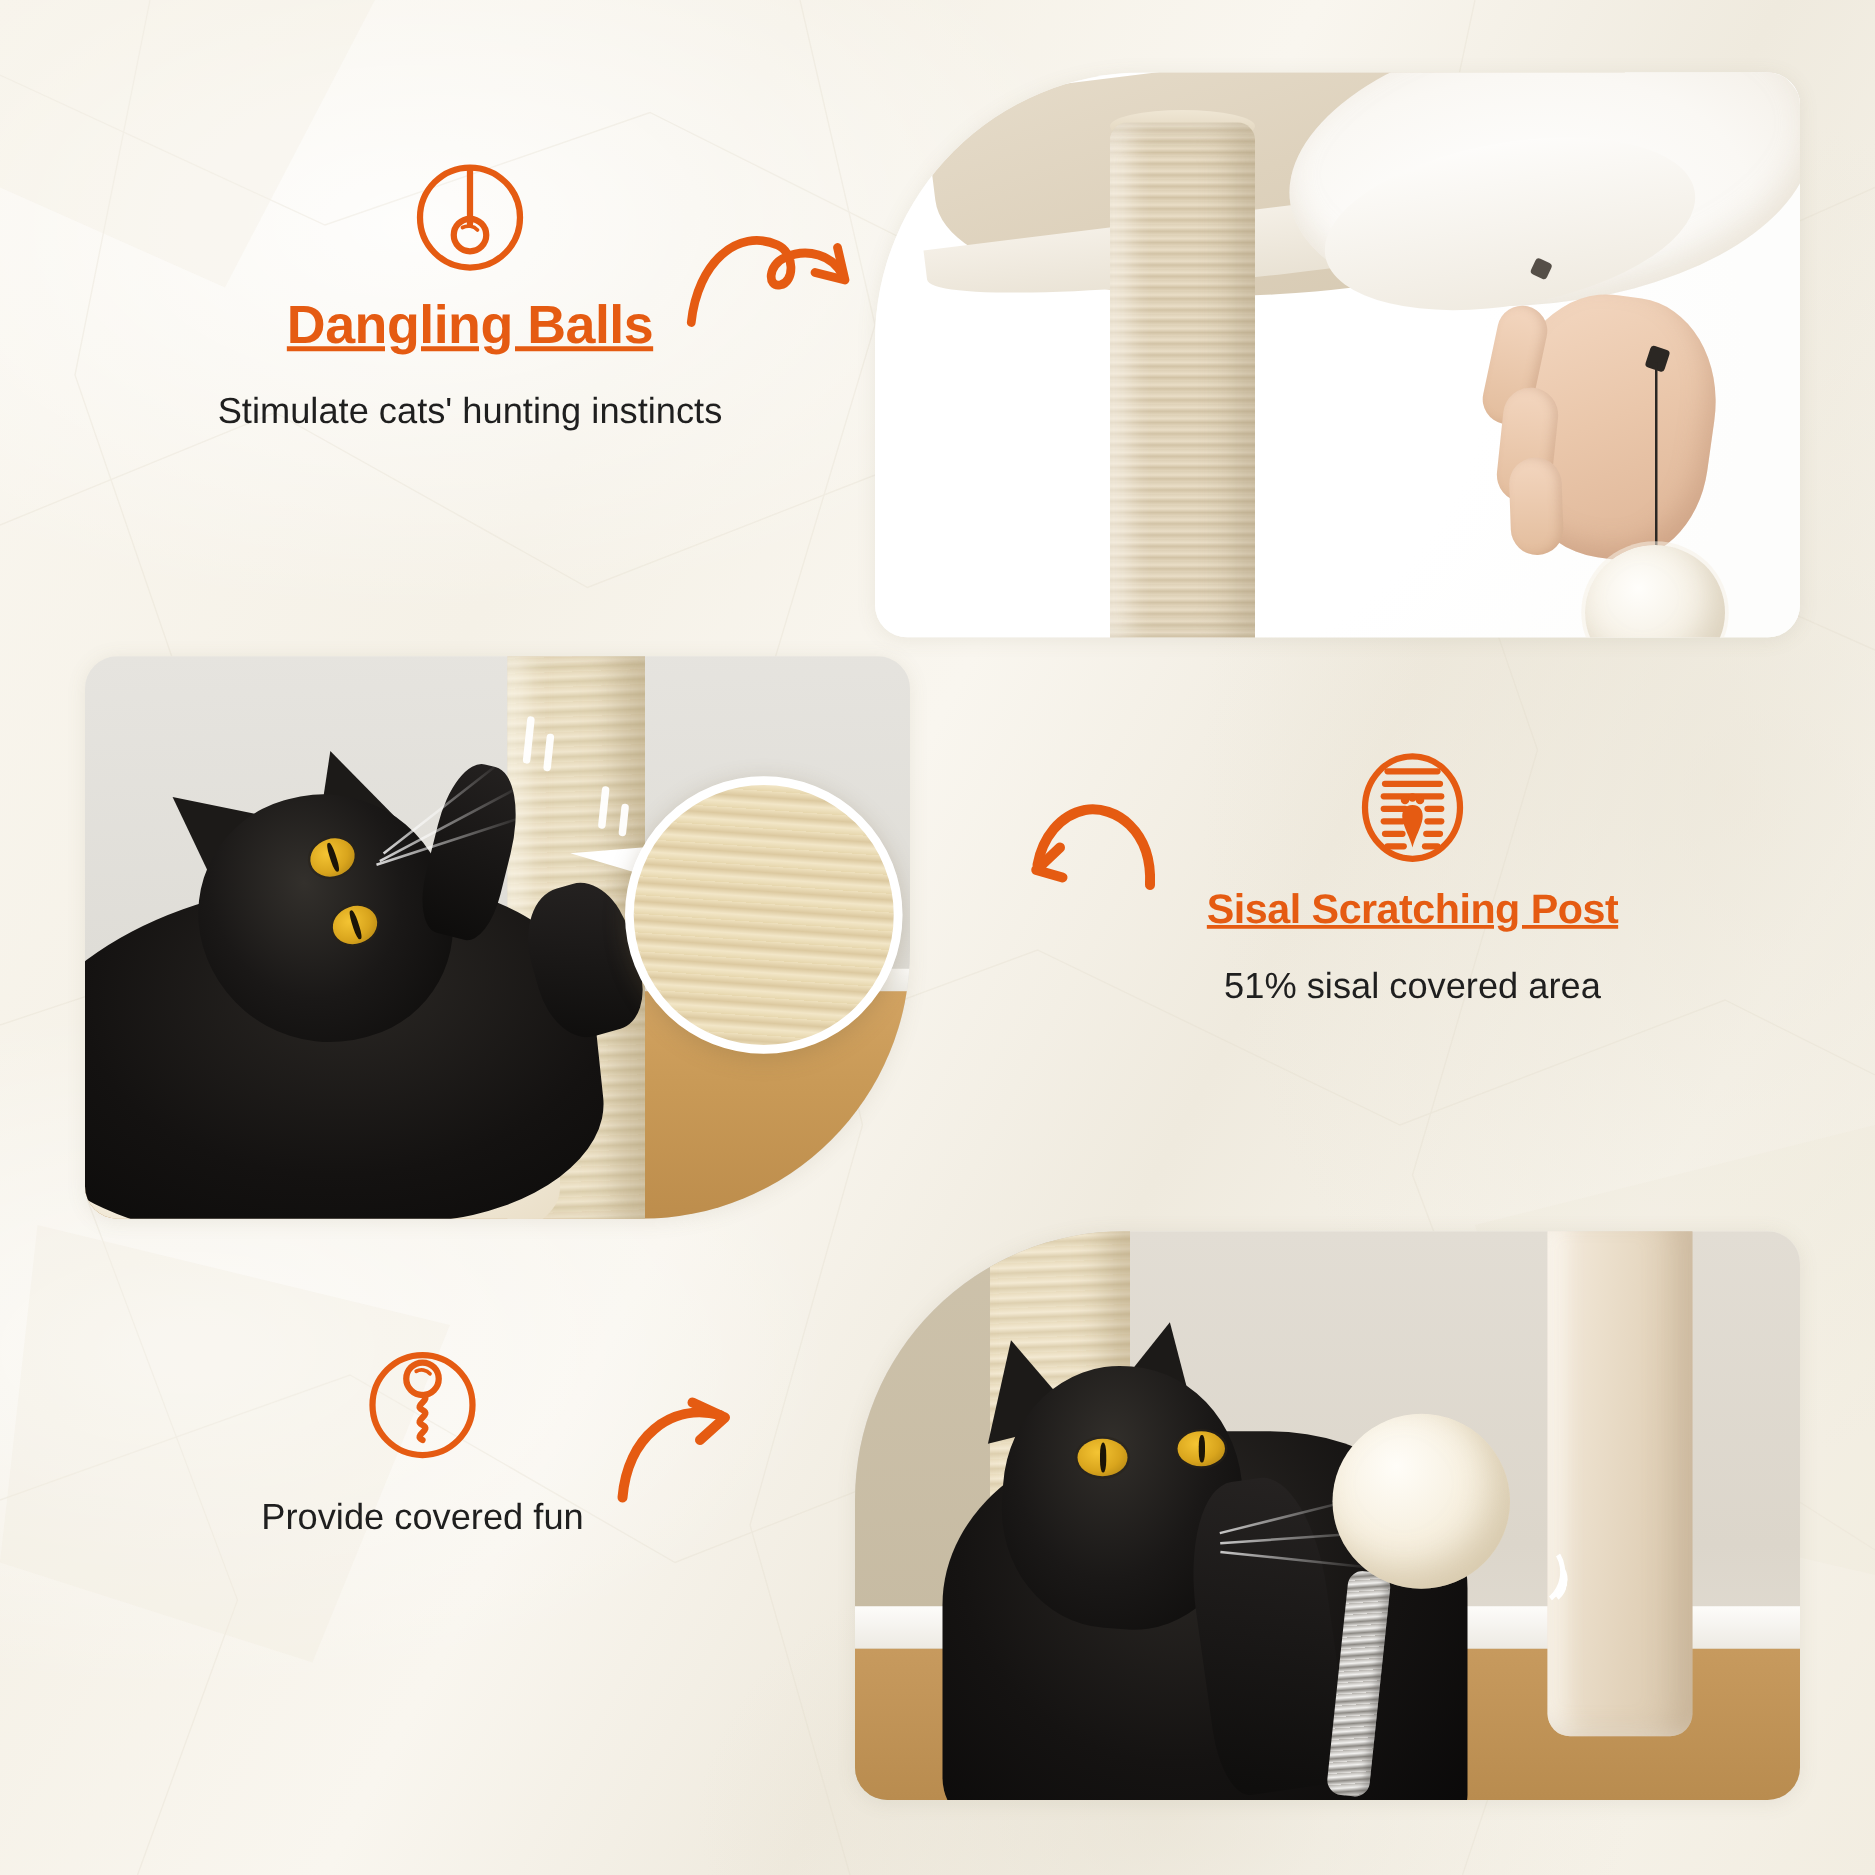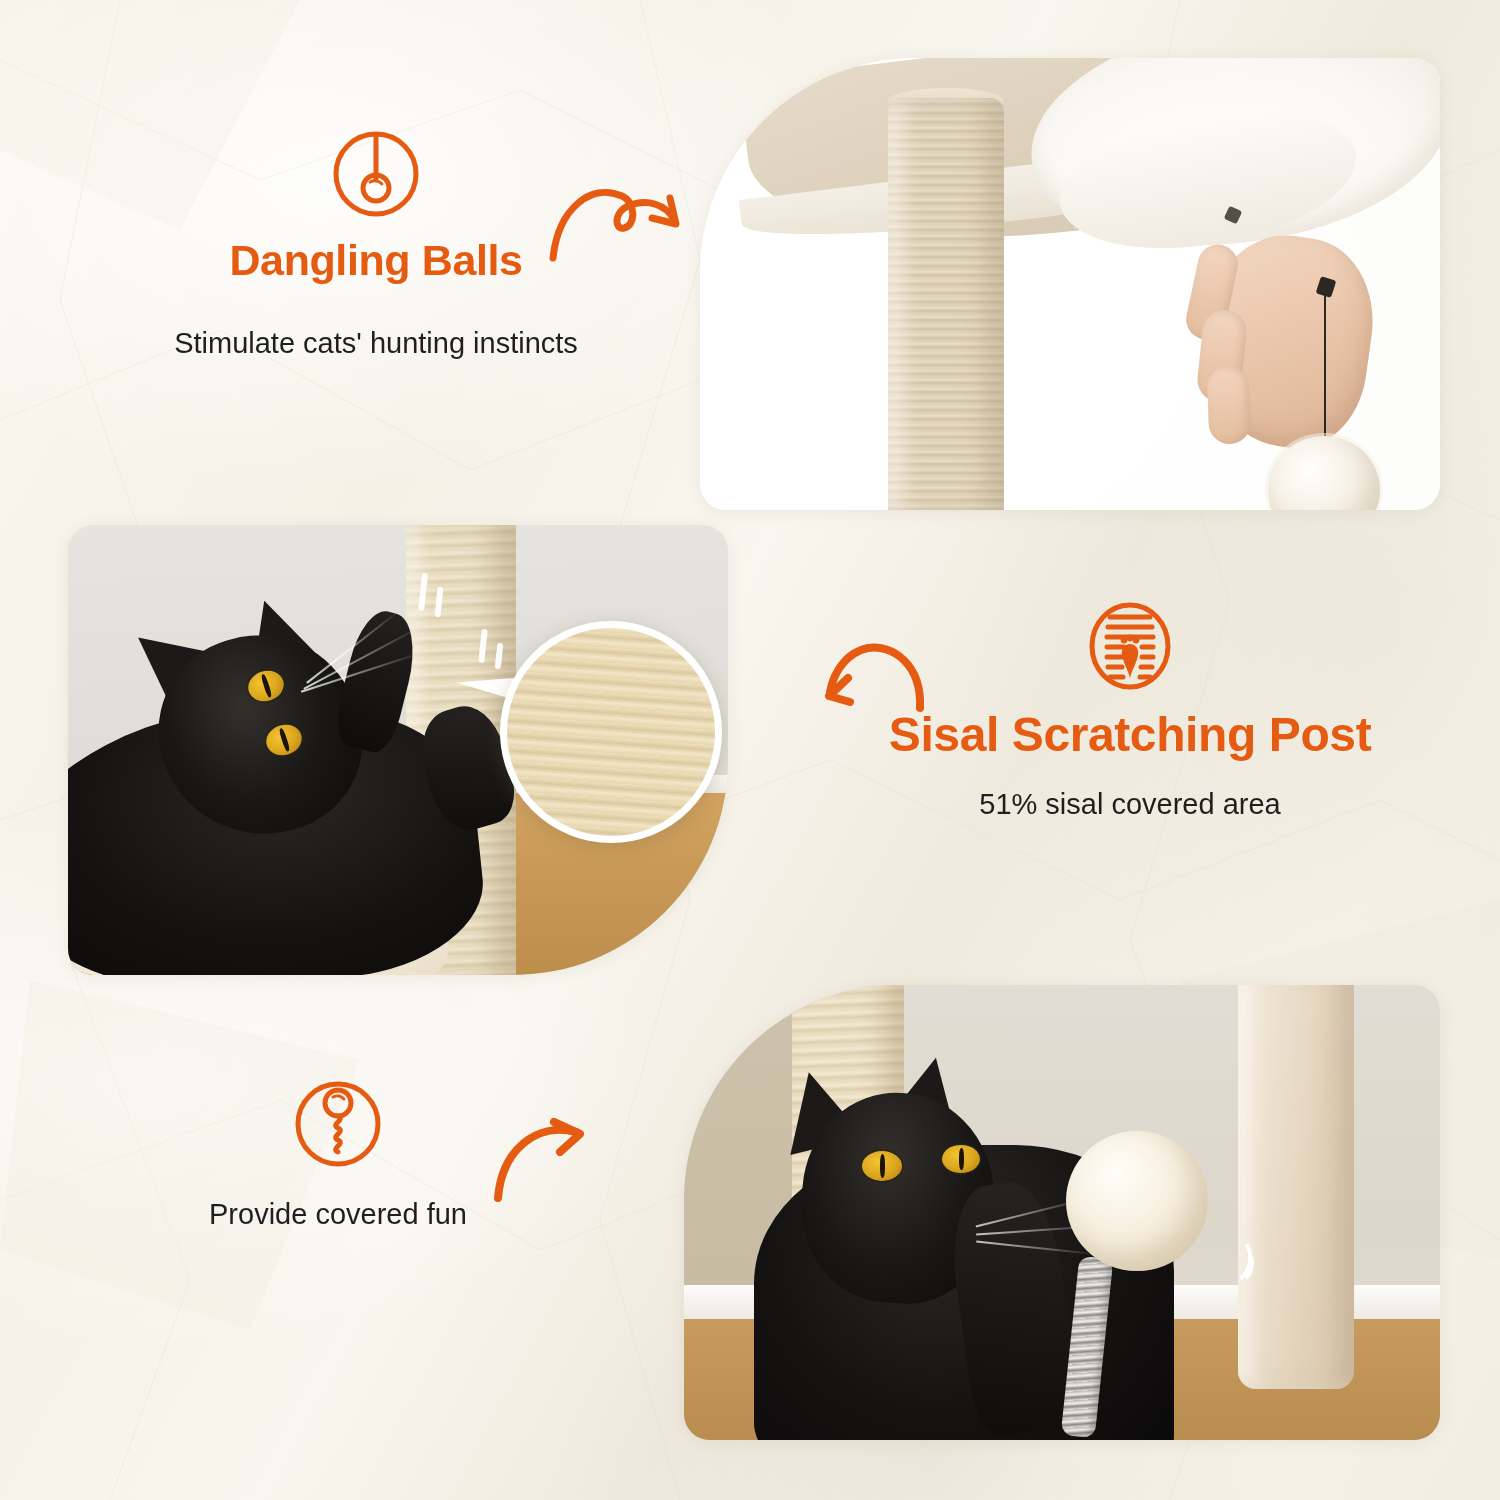--- a/index.html
+++ b/index.html
@@ -269,34 +269,35 @@
 
   
   .feature { position:absolute; text-align:center; }
   .feature-icon { display:block; margin:0 auto 18px; }
   .feature-title {
     color:#E55B12;
     font-weight:bold;
     letter-spacing:-0.4px;
     line-height:1.05;
     white-space:nowrap;
+    text-decoration:underline;
   }
   .feature-sub {
     color:#1f1f1f;
     font-weight:400;
     line-height:1.3;
     white-space:nowrap;
   }
 
   #feature-dangling { left:86px; top:128px; width:580px; }
   #feature-dangling .feature-title { font-size:43px; margin-top:8px; }
-  #feature-dangling .feature-sub  { font-size:29px; margin-top:42px; }
+  #feature-dangling .feature-sub  { font-size:29px; margin-top:28px; }
 
   #feature-sisal { left:820px; top:600px; width:620px; }
-  #feature-sisal .feature-title { font-size:48px; margin-top:8px;text-align:center; }
+  #feature-sisal .feature-title { font-size:33px; margin-top:8px;text-align:center; }
   #feature-sisal .feature-sub  { font-size:29px; margin-top:26px; }
 
   #feature-spring { left:88px; top:1078px; width:500px; }
   #feature-spring .feature-title { font-size:43px; margin-top:8px; }
   #feature-spring .feature-sub  { font-size:29px; margin-top:26px; }
 
   .doodle { position:absolute; }
   #doodle-dangling { left:548px; top:168px; }
   #doodle-sisal    { left:818px; top:636px; }
   #doodle-spring   { left:488px; top:1106px; }

